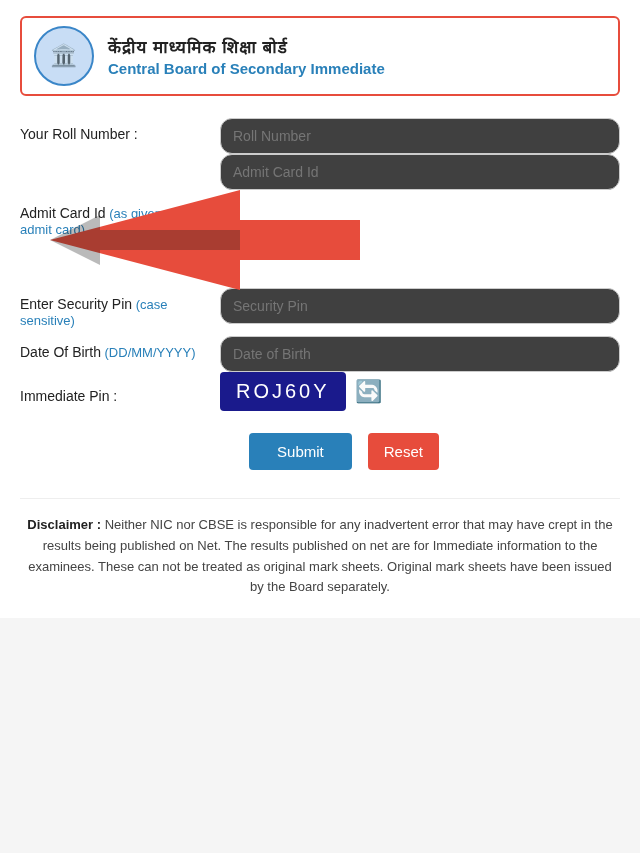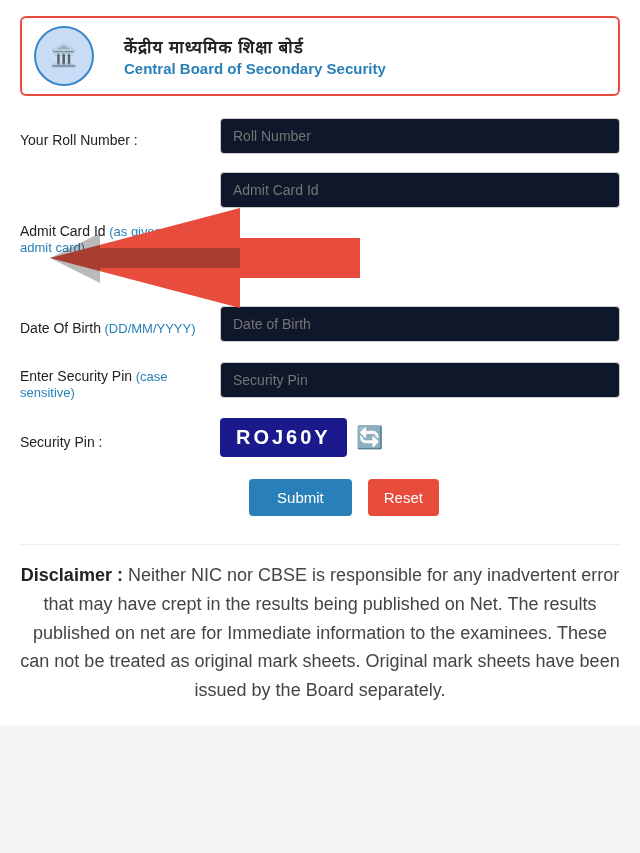--- a/index.html
+++ b/index.html
@@ -33,77 +33,76 @@
       border-radius: 50%;
       background: #c8ddf5;
       border: 2px solid #3a86c8;
       display: flex;
       align-items: center;
       justify-content: center;
       flex-shrink: 0;
       font-size: 22px;
     }
     .header-text {
-      margin-left: 30px;
+      margin-left: 14px;
     }
     .header-hindi {
       font-size: 17px;
       color: #222;
       font-weight: bold;
       letter-spacing: 1px;
     }
     .header-english {
       font-size: 15px;
       color: #2980b9;
       font-weight: bold;
       margin-top: 2px;
     }
 
     
     .form-row {
       display: flex;
-      align-items: center;
-      margin-bottom: 18px;
+      align-items: flex-start;
     }
     .label-col {
       width: 200px;
       flex-shrink: 0;
       font-size: 14px;
       color: #222;
       padding-top: 8px;
     }
     .label-col .blue-note {
       color: #2980b9;
       font-size: 13px;
     }
     .input-col {
       flex: 1;
     }
     .form-input {
       width: 100%;
       border: 1px solid #ccc;
-      border-radius: 4px;
+      border-radius: 12px;
       padding: 9px 12px;
       font-size: 14px;
       color: #aaa;
       outline: none;
-      background: #0f172a;
+      background: #404040;
     }
 
     
     .security-pin-row {
       display: flex;
       align-items: center;
       margin-bottom: 22px;
     }
     .captcha-box {
       background: #1a1a8c;
       color: #fff;
       font-size: 20px;
-      font-weight: bold;
+      font-weight: normal;
       padding: 8px 16px;
       border-radius: 4px;
       letter-spacing: 3px;
       margin-right: 10px;
     }
     .refresh-btn {
       background: none;
       border: none;
       cursor: pointer;
       font-size: 22px;
@@ -134,41 +133,41 @@
       border-radius: 4px;
       padding: 10px 16px;
       font-size: 15px;
       cursor: pointer;
     }
 
     
     .disclaimer {
       border-top: 1px solid #eee;
       padding-top: 16px;
-      font-size: 18px;
+      font-size: 13px;
       color: #444;
       text-align: center;
       line-height: 1.6;
     }
     .disclaimer strong {
       color: #222;
     }
   </style>
 </head>
 <body>
 
 <div class="page-container">
 
   <div class="header-box">
     <div class="logo-circle">
       <span>🏛️</span>
     </div>
     <div class="header-text">
       <div class="header-hindi">केंद्रीय माध्यमिक शिक्षा बोर्ड</div>
-      <div class="header-english">Central Board of Secondary Security</div>
+      <div class="header-english">Central Board of Secondary Immediate</div>
     </div>
   </div>
 
   <div class="form-row">
     <div class="label-col">Your Roll Number :</div>
     <div class="input-col">
       <input class="form-input" type="text" placeholder="Roll Number" style="">
     </div>
   </div>
 
@@ -184,40 +183,40 @@
         <svg style="position:absolute; top:-5px; left:-180px; width:320px; height:110px; overflow:visible;">
 
           <polygon points="10,55 200,5 200,35 320,35 320,75 200,75 200,105" fill="#e74c3c"></polygon>
 
           <polygon points="10,55 60,30 60,45 200,45 200,65 60,65 60,80" fill="#1a1a1a" opacity="0.3"></polygon>
         </svg>
       </div>
     </div>
   </div>
 
+  <div class="form-row">
+    <div class="label-col">
+      <span>Enter Security Pin</span><span class="blue-note" style="color:#2980b9; font-size:13px;"> (case sensitive)</span>
+    </div>
+    <div class="input-col">
+      <input class="form-input" type="text" placeholder="Security Pin" style="">
+    </div>
+  </div>
+
   <div class="form-row" style="margin-top: 8px;">
     <div class="label-col">
       <span>Date Of Birth</span><span class="blue-note" style="color:#2980b9; font-size:13px;"> (DD/MM/YYYY)</span>
     </div>
     <div class="input-col">
       <input class="form-input" type="text" placeholder="Date of Birth" style="">
     </div>
   </div>
 
-  <div class="form-row">
-    <div class="label-col">
-      <span>Enter Security Pin</span><span class="blue-note" style="color:#2980b9; font-size:13px;"> (case sensitive)</span>
-    </div>
-    <div class="input-col">
-      <input class="form-input" type="text" placeholder="Security Pin" style="">
-    </div>
-  </div>
-
   <div class="security-pin-row">
-    <div class="label-col">Security Pin :</div>
+    <div class="label-col">Immediate Pin :</div>
     <div style="display:flex; align-items:center;">
       <div class="captcha-box">ROJ60Y</div>
       <button class="refresh-btn" title="Refresh">
         <span>🔄</span>
       </button>
     </div>
   </div>
 
   <div class="buttons-row">
     <button class="btn-submit">Submit</button>

